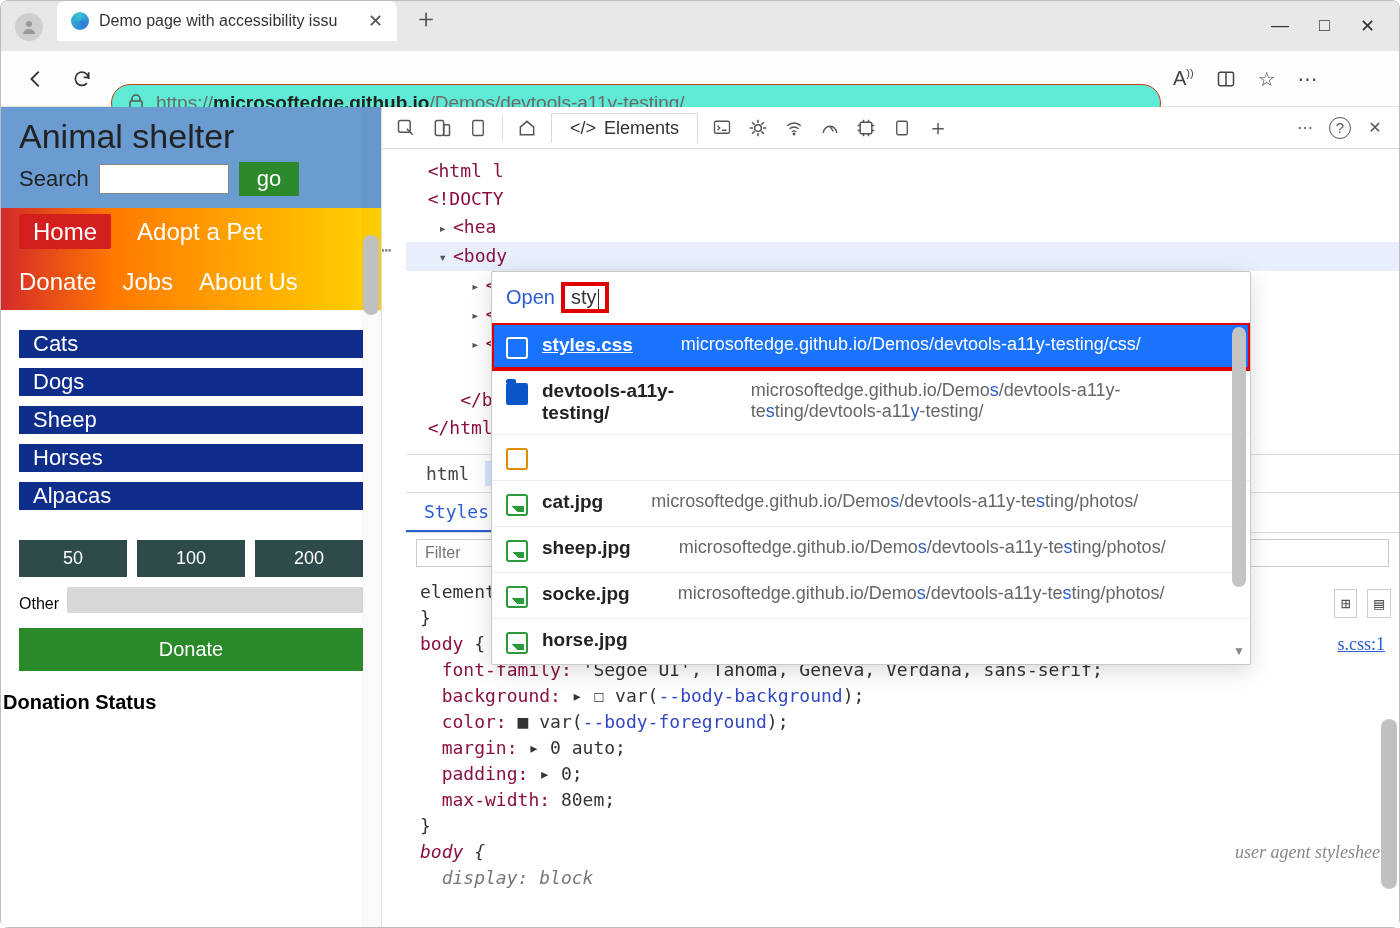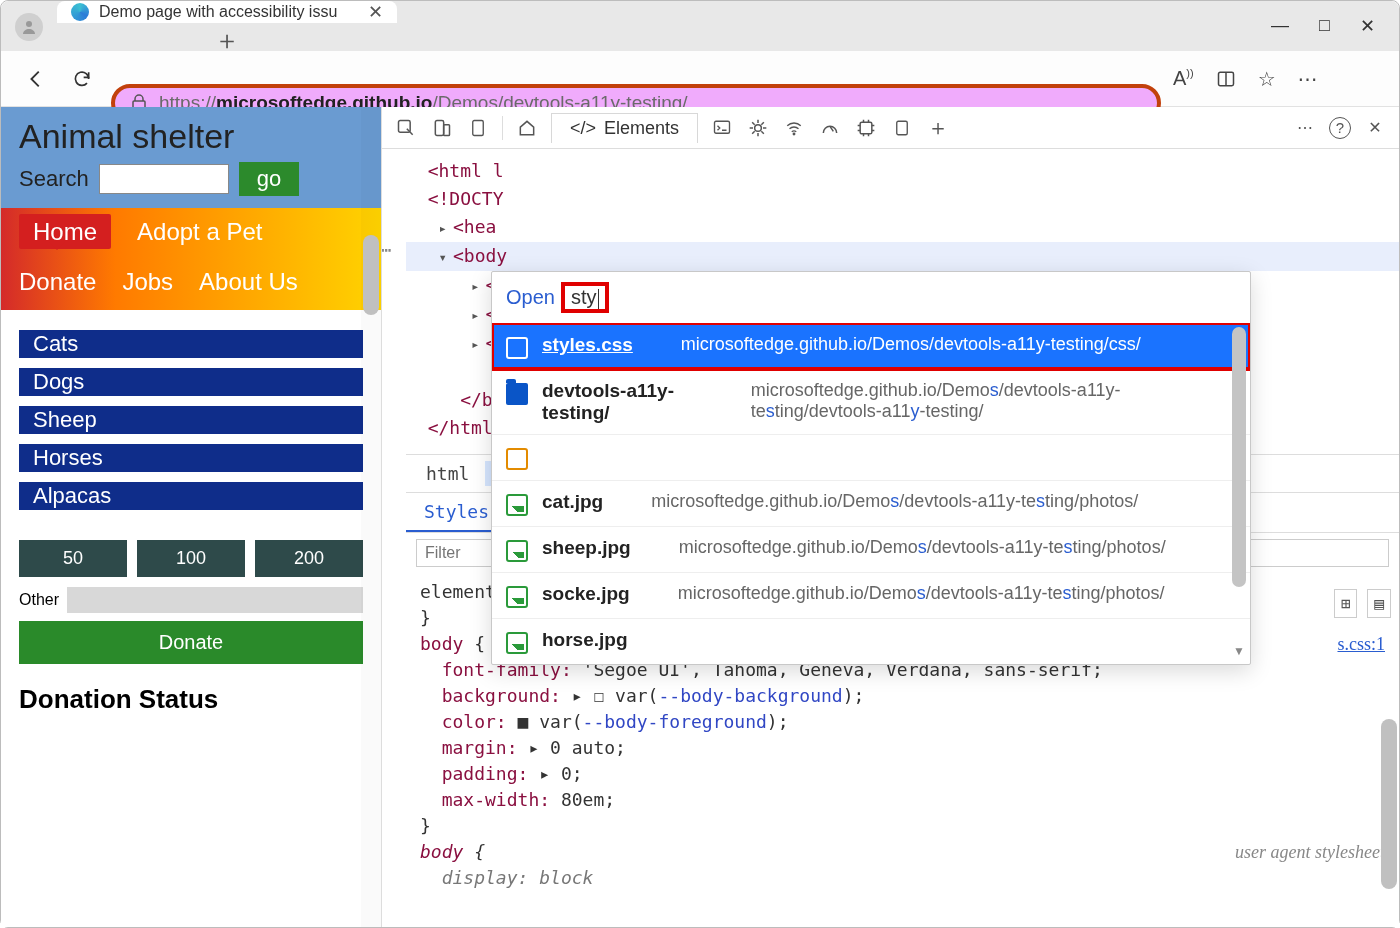--- a/index.html
+++ b/index.html
@@ -24,31 +24,31 @@
     --code-blue:#3147c4;
     --styles-link:#2a5dd0;
     --highlight-red:#e00000;
   }
   *{box-sizing:border-box;}
   html,body{margin:0;padding:0;height:928px;width:1400px;font-family:"Segoe UI",Tahoma,sans-serif;overflow:hidden;background:#fff;}
   
   .chrome{display:flex;flex-direction:column;height:100%;border:1px solid #bcbcbc;border-radius:8px;}
   .titlebar{height:50px;background:var(--chrome-bg);display:flex;align-items:flex-end;border-radius:8px 8px 0 0;}
   .profile-circ{width:28px;height:28px;border-radius:50%;background:#cfcfcf;margin:0 14px 10px 14px;display:flex;align-items:center;justify-content:center;color:#888;}
-  .tabs{display:flex;align-items:center;height:100%;flex-direction:column;}
+  .tabs{display:flex;align-items:flex-start;height:100%;}
   .tab{display:flex;align-items:center;gap:10px;background:var(--tab-active);border-radius:8px 8px 0 0;padding:0 14px;height:40px;font-size:16px;color:#333;min-width:340px;position:relative;}
   .tab-fav{width:18px;height:18px;border-radius:50%;background:conic-gradient(#3bc0d2,#2c7bd8 120deg,#3bc0d2);}
   .tab-title{white-space:nowrap;overflow:hidden;text-overflow:ellipsis;flex:1;}
   .tab-x{color:#555;font-size:18px;}
   .new-tab{font-size:26px;color:#555;padding:0 16px 10px;}
   .win-controls{margin-left:auto;display:flex;gap:30px;padding:0 24px 14px;}
   .win-controls span{font-size:18px;color:#333;}
   .url-row{height:56px;background:#fdfdfd;display:flex;align-items:center;gap:12px;padding:0 18px;border-bottom:1px solid #e2e2e2;}
   .nav-btn{width:34px;height:34px;display:flex;align-items:center;justify-content:center;color:#333;font-size:20px;}
-  .url-bar{flex:1;height:38px;border:4px solid #c2410c;border-radius:20px;display:flex;align-items:center;padding:0 16px;gap:12px;font-size:19px;color:#222;background:#f0abfc;max-width:1050px;margin-top:48px;}
+  .url-bar{flex:1;height:38px;border:1px solid #c2410c;border-radius:20px;display:flex;align-items:center;padding:0 16px;gap:12px;font-size:19px;color:#222;background:#5eead4;max-width:1050px;margin-top:48px;}
   .url-bar .lock{color:#555;}
   .url-text b{color:#222;font-weight:600;}
   .url-text span{color:#6a6a6a;}
   .url-right{display:flex;gap:22px;align-items:center;color:#444;font-size:20px;}
   .body-area{flex:1;display:flex;overflow:hidden;position:relative;}
 
   
   .page{width:380px;background:#fff;overflow:hidden;position:relative;}
   .page-scroll{position:absolute;right:2px;top:128px;width:16px;height:80px;background:#c0c0c0;border-radius:8px;}
   .page-track{position:absolute;right:0;top:0;bottom:0;width:20px;background:rgba(0,0,0,0.02);}
@@ -62,24 +62,24 @@
   .nav ul{display:flex;flex-wrap:wrap;gap:22px 26px;list-style:none;margin:0;padding:0;}
   .nav li a{color:#fff;font-size:24px;text-decoration:none;}
   .nav li.home{position:relative;}
   .nav li.home a{background:#d41f1f;padding:4px 14px;border-radius:2px;}
   .nav li.home::after{content:"";position:absolute;left:30px;bottom:-12px;border:8px solid transparent;border-top-color:#d41f1f;}
   .side-list{padding:20px 18px;}
   .side-list .item{background:var(--sidebar-blue);color:#fff;font-size:22px;padding:1px 14px;margin-bottom:10px;}
   .donate-h{font-size:22px;font-weight:700;margin:18px 18px 10px;}
   .amounts{display:flex;gap:10px;padding:0 18px;}
   .amounts button{flex:1;background:var(--donation-dark);color:#fff;border:none;padding:8px 0;font-size:18px;}
-  .other-row{display:flex;align-items:center;gap:8px;padding:10px 18px 8px;}
+  .other-row{display:flex;align-items:flex-end;gap:8px;padding:10px 18px 15px;}
   .other-row input{flex:1;height:26px;background:#d8d8d8;border:none;}
   .donate{margin:0 18px;width:calc(100% - 36px);background:var(--donate-green);color:#fff;border:none;padding:10px 0;font-size:20px;}
-  .donation-status{font-size:26px;font-weight:700;margin:20px 18px 0;}
+  .donation-status{font-size:20px;font-weight:700;margin:20px 2px 0;}
 
   
   .devtools{flex:1;display:flex;flex-direction:column;border-left:1px solid var(--devtools-border);background:#fff;position:relative;}
   .dt-toolbar{height:42px;display:flex;align-items:center;gap:12px;padding:0 12px;border-bottom:1px solid var(--devtools-border);}
   .dt-ic{width:24px;height:24px;display:flex;align-items:center;justify-content:center;color:#555;}
   .dt-tab-elements{display:flex;align-items:center;gap:8px;border:1px solid #d8d8d8;border-bottom:none;padding:4px 18px;font-size:18px;color:#333;background:#fff;}
   .dt-toolbar .spacer{flex:1;}
   .dt-main{flex:1;display:flex;overflow:hidden;position:relative;}
   .dt-left{width:100%;padding:8px 0 0 24px;font-family:Consolas,monospace;font-size:18px;color:#333;}
   .dt-left .ln{white-space:pre;line-height:28px;}

